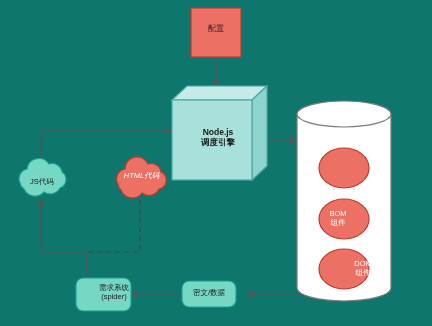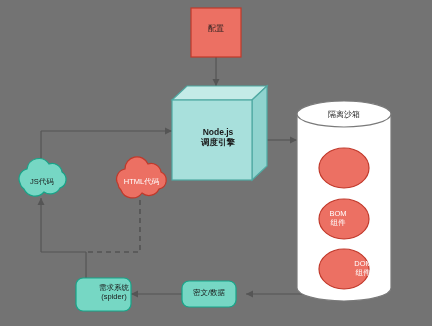--- a/index.html
+++ b/index.html
@@ -7,21 +7,21 @@
     padding: 0;
     background: #ffffff;
   }
   body {
     font-family: "Liberation Sans", sans-serif;
   }
   #canvas {
     position: relative;
     width: 432px;
     height: 326px;
-    background: #737373;
+    background: #0f766e;
     overflow: hidden;
   }
   #canvas svg.diagram-layer {
     position: absolute;
     left: 0;
     top: 0;
     width: 432px;
     height: 326px;
   }
   .node-label {
@@ -88,31 +88,30 @@
 
     <rect x="76" y="278" width="55" height="33" rx="7" ry="7" fill="#76d7c4" stroke="#17a589" stroke-width="1.2"></rect>
     <rect x="182" y="281" width="54" height="26" rx="7" ry="7" fill="#76d7c4" stroke="#17a589" stroke-width="1.2"></rect>
   </svg>
 
   <div class="node-label" style="left:191px; top:24px; width:50px; font-size:8px;">配置</div>
 
   <div class="node-label" style="left:172px; top:128px; width:92px; font-size:8.5px; font-weight:bold;">Node.js
 调度引擎</div>
 
-  <div class="node-label" style="left:309px; top:110px; width:70px; font-size:8px;">隔离沙箱</div>
 
 
   <div class="node-label" style="left:319px; top:210px; width:38px; font-size:7.5px; color:#ffffff;">BOM
 组件</div>
 
   <div class="node-label" style="left:319px; top:260px; width:50px; font-size:7.5px; color:#ffffff;margin-left:19px;">DOM
 组件</div>
 
   <div class="node-label" style="left:16px; top:178px; width:52px; font-size:7.5px;">JS代码</div>
 
-  <div class="node-label" style="left:112px; top:178px; width:59px; font-size:7.5px; color:#ffffff;">HTML代码</div>
+  <div class="node-label" style="left:112px; top:172px; width:59px; font-size:7.5px; color:#ffffff;font-style:italic;">HTML代码</div>
 
   <div class="node-label" style="left:76px; top:284px; width:76px; font-size:7.5px;">需求系统
 (spider)</div>
 
   <div class="node-label" style="left:182px; top:289px; width:54px; font-size:7.5px;">密文/数据</div>
 
 </div>
 
 </body></html>

